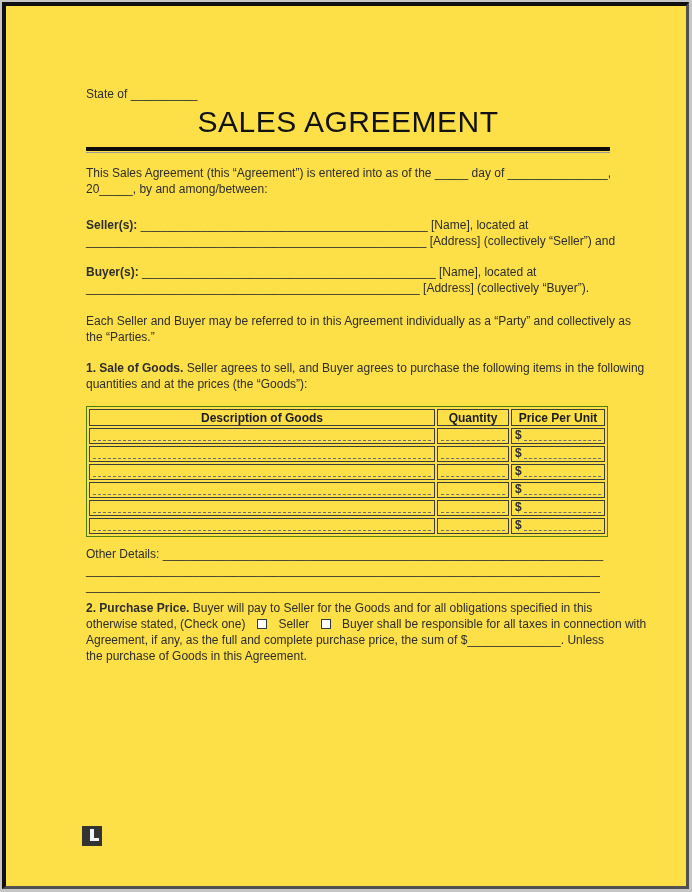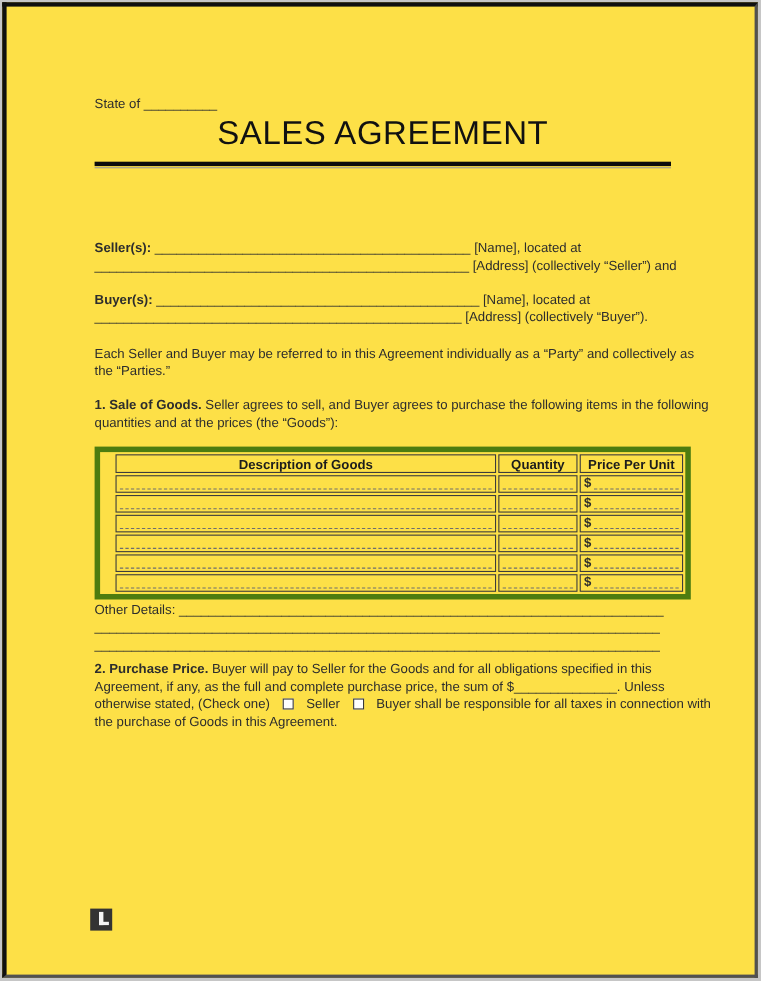--- a/index.html
+++ b/index.html
@@ -36,21 +36,21 @@
   .intro{top:159px;}
   .seller-block{top:211px;}
   .buyer-block{top:258px;}
   .parties{top:307px;}
   .sec1{top:354px;}
   .goods{top:400px;}
   .other{top:540px;}
   .sec2{top:594px;}
   table.goods-tbl{
     width:513px;border-collapse:separate;border-spacing:2px;
-    border:5px solid #4d7c0f;table-layout:fixed;padding-left:12px;
+    border:1px solid #4d7c0f;table-layout:fixed;
   }
   .goods-tbl th,.goods-tbl td{
     border:1px solid #3c3c3c;padding:0 3px;box-sizing:border-box;
   }
   .goods-tbl th{
     font-size:12px;font-weight:bold;text-align:center;height:17px;color:#1c1c1c;
   }
   .goods-tbl td{height:16px;vertical-align:bottom;padding-bottom:2px;}
   .col-desc{width:346px;}
   .col-qty{width:72px;}
@@ -82,20 +82,24 @@
       <span>__________</span>
     </div>
 
     <div class="abs doc-title">SALES AGREEMENT</div>
 
     <div class="abs rule">
       <div class="rule-a"></div>
       <div class="rule-b"></div>
     </div>
 
+    <div class="abs intro">
+      <div class="line">This Sales Agreement (this “Agreement”) is entered into as of the _____ day of _______________,</div>
+      <div class="line">20_____, by and among/between:</div>
+    </div>
 
     <div class="abs seller-block">
       <div class="line">
         <span class="b">Seller(s):</span>
         <span>___________________________________________</span>
         <span>[Name], located at</span>
       </div>
       <div class="line">
         <span>___________________________________________________</span>
         <span>[Address] (collectively “Seller”) and</span>
@@ -230,24 +234,24 @@
         <span>__________________________________________________________________</span>
       </div>
       <div class="line">_____________________________________________________________________________</div>
       <div class="line">_____________________________________________________________________________</div>
     </div>
 
     <div class="abs sec2">
       <div class="line">
         <span class="b">2. Purchase Price.</span><span> Buyer will pay to Seller for the Goods and for all obligations specified in this</span>
       </div>
+      <div class="line">
+        <span>otherwise stated, (Check one)</span><span class="cb"></span><span>Seller</span><span class="cb"></span><span>Buyer shall be responsible for all taxes in connection with</span>
+      </div>
       <div class="line">Agreement, if any, as the full and complete purchase price, the sum of $______________. Unless</div>
-      <div class="line">
-        <span>otherwise stated, (Check one)</span><span class="cb"></span><span>Seller</span><span class="cb"></span><span>Buyer shall be responsible for all taxes in connection with</span>
-      </div>
       <div class="line">the purchase of Goods in this Agreement.</div>
     </div>
 
     <div class="logo">
       <div class="l-v"></div>
       <div class="l-h"></div>
     </div>
 
   </div>
 </div>

